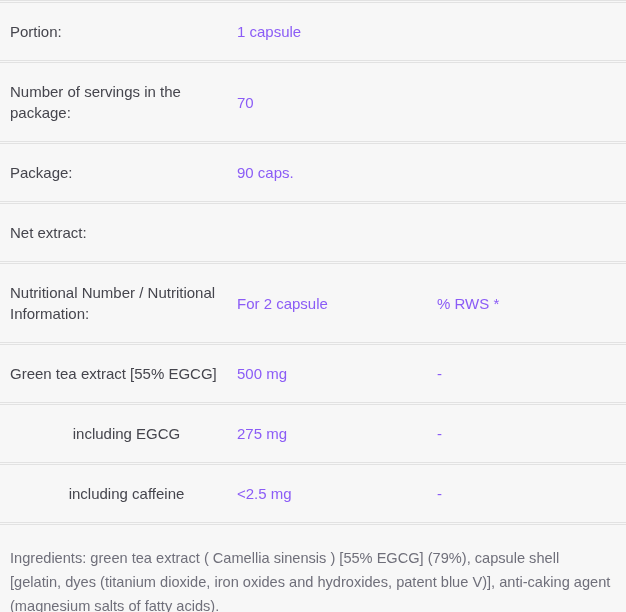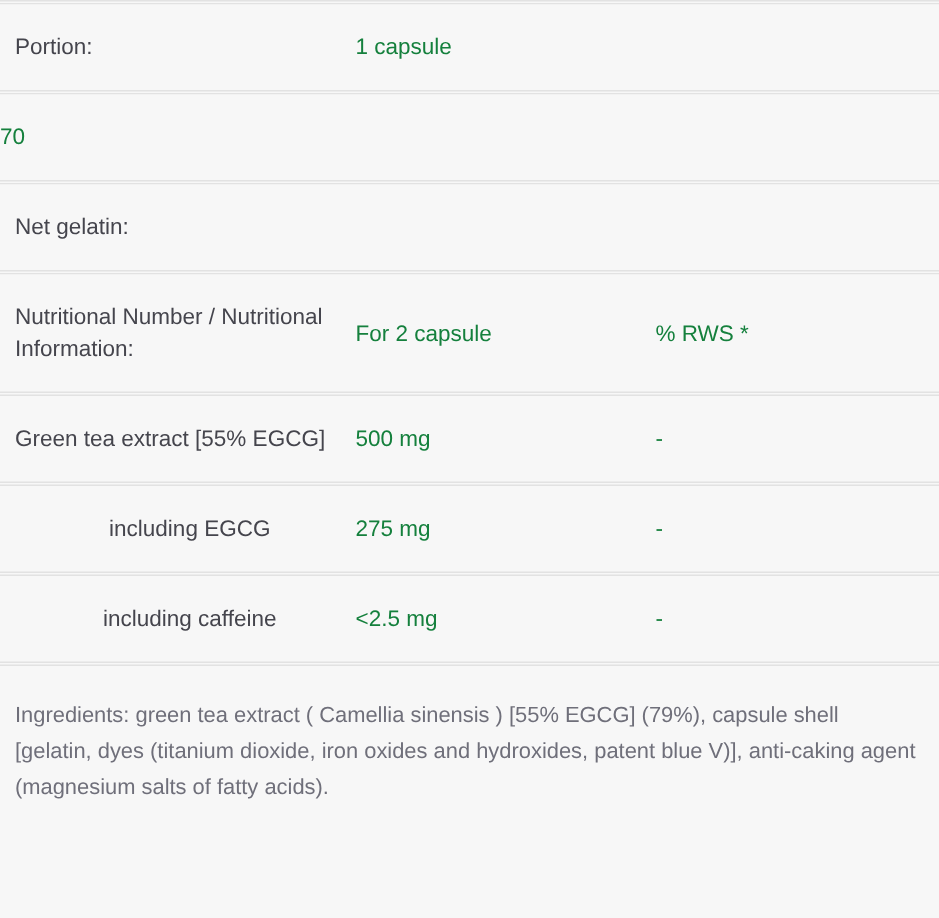--- a/index.html
+++ b/index.html
@@ -30,21 +30,21 @@
   .cell.label {
     padding-left: 10px;
     padding-right: 14px;
     color: #45454d;
   }
   .row.indent .cell.label {
     padding-left: 30px;
     text-align: center;
   }
   .cell.value, .cell.rws {
-    color: #15803d;
+    color: #8b5cf6;
   }
   .ingredients {
     margin: 21px 10px 0 10px;
     width: 604px;
     line-height: 24px;
     font-size: 14.6px;
     color: #6f6f7a;
   }
 </style>
 </head>
@@ -52,27 +52,33 @@
 
 <div class="facts-table">
 
   <div class="row">
     <div class="cell label">Portion:</div>
     <div class="cell value">1 capsule</div>
     <div class="cell rws"></div>
   </div>
 
   <div class="row">
+    <div class="cell label">Number of servings in the package:</div>
     <div class="cell value">70</div>
     <div class="cell rws"></div>
   </div>
 
+  <div class="row">
+    <div class="cell label">Package:</div>
+    <div class="cell value">90 caps.</div>
+    <div class="cell rws"></div>
+  </div>
 
   <div class="row">
-    <div class="cell label">Net gelatin:</div>
+    <div class="cell label">Net extract:</div>
     <div class="cell rws"></div>
   </div>
 
   <div class="row">
     <div class="cell label">Nutritional Number / Nutritional Information:</div>
     <div class="cell value">For 2 capsule</div>
     <div class="cell rws">% RWS *</div>
   </div>
 
   <div class="row">

